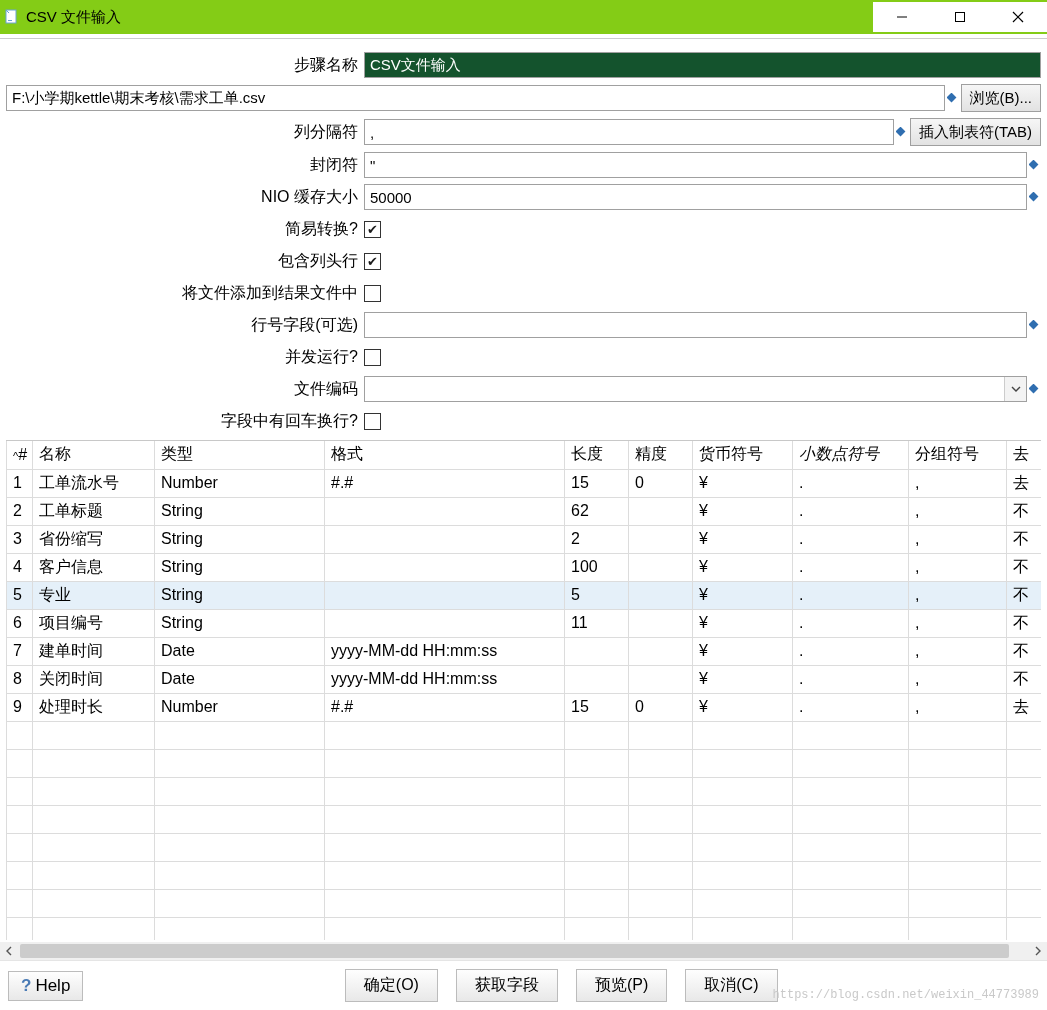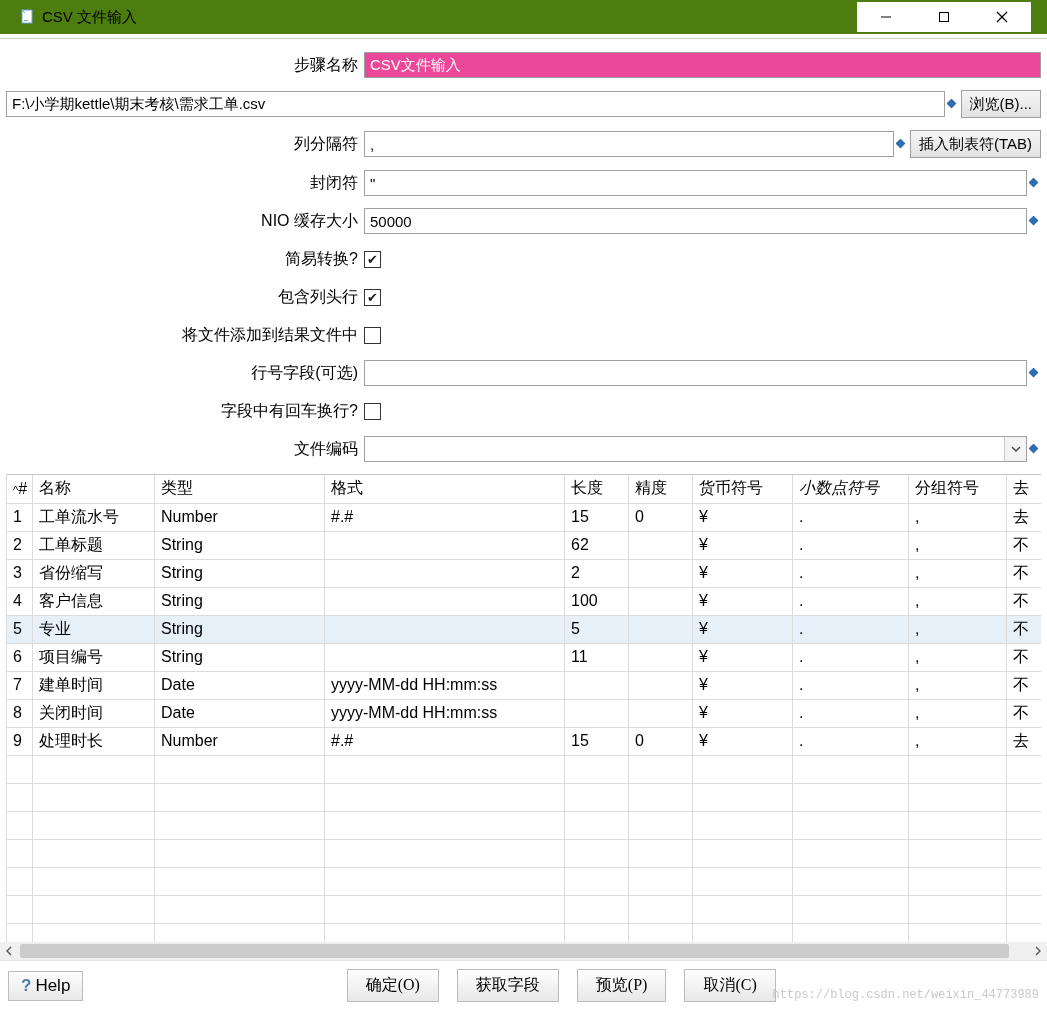--- a/index.html
+++ b/index.html
@@ -10,22 +10,22 @@
       color: #000;
       width: 1047px;
       height: 1010px;
       overflow: hidden;
       position: relative;
     }
     .titlebar {
       display: flex;
       align-items: center;
       height: 34px;
-      padding: 0 16px;
-      background: #4d7c0f;
+      padding: 0 0;
+      background: #84cc16;
     }
     .titlebar .icon-app {
       width: 16px; height: 16px;
       margin: 0 6px 0 4px;
       display: inline-block;
     }
     .titlebar .title {
       flex: 1;
       font-size: 15px;
     }
@@ -37,40 +37,40 @@
       display: flex; align-items: center; justify-content: center;
       background: #fff;
       color: #000;
     }
     .form-area {
       padding: 18px 6px 0 6px;
     }
     .form-row {
       display: flex;
       align-items: center;
-      margin-bottom: 12px;
+      margin-bottom: 6px;
       min-height: 26px;
     }
     .form-label {
       width: 358px;
       text-align: right;
       padding-right: 6px;
       font-size: 16px;
     }
     .form-input {
       flex: 1;
       height: 26px;
       border: 1px solid #a0a0a0;
       padding: 2px 5px;
       font-size: 15px;
       font-family: inherit;
       outline: none;
     }
     .form-input.selected {
-      background: #ec4899;
+      background: #14532d;
       color: #fff;
     }
     .diamond {
       width: 14px;
       display: flex;
       align-items: center;
       justify-content: center;
       color: #1e5fa8;
     }
     .diamond svg { display:block; }
@@ -191,21 +191,20 @@
       color: #4a7bb5;
       font-weight: bold;
       margin-right: 4px;
       font-size: 17px;
     }
     .footer .center-btns {
       flex: 1;
       display: flex;
       justify-content: center;
       gap: 18px;
-      font-family: Liberation Serif, serif;
     }
     .footer .center-btns button {
       border: 1px solid #bcbcbc;
       background: linear-gradient(#fefefe,#e8e8e8);
       padding: 5px 18px;
       font-size: 16px;
       font-family: inherit;
     }
     .footer .watermark {
       position: absolute;
@@ -317,41 +316,45 @@
   <div class="form-row">
     <div class="form-label">行号字段(可选)</div>
     <input class="form-input" value="" style="">
     <span class="diamond">
         <svg width="10" height="10">
           <rect x="1" y="1" width="7" height="7" fill="#2f6eb0" transform="rotate(45 4.5 4.5)"></rect>
         </svg>
       </span>
   </div>
 
-
-  <div class="form-row">
-    <div class="form-label">字段中有回车换行?</div>
+  <div class="form-row">
+    <div class="form-label">并发运行?</div>
     <span class="checkbox"></span>
   </div>
 
   <div class="form-row">
     <div class="form-label">文件编码</div>
     <div class="select-wrap">
       <div class="sel-text"></div>
       <div class="sel-arrow">
           <svg width="10" height="6">
             <polyline points="1,1 5,5 9,1" fill="none" stroke="#444" stroke-width="1.4"></polyline>
           </svg>
         </div>
     </div>
     <span class="diamond">
         <svg width="10" height="10">
           <rect x="1" y="1" width="7" height="7" fill="#2f6eb0" transform="rotate(45 4.5 4.5)"></rect>
         </svg>
       </span>
+  </div>
+
+  <div class="form-row">
+    <div class="form-label">字段中有回车换行?</div>
+    <span class="checkbox"></span>
   </div>
 
   <div class="table-wrap">
     <table class="fields">
       <thead>
         <tr>
           <th class="col-idx"><span style="font-size:11px;">^</span><span>#</span></th>
           <th class="col-name">名称</th>
           <th class="col-type">类型</th>
           <th class="col-fmt">格式</th>

